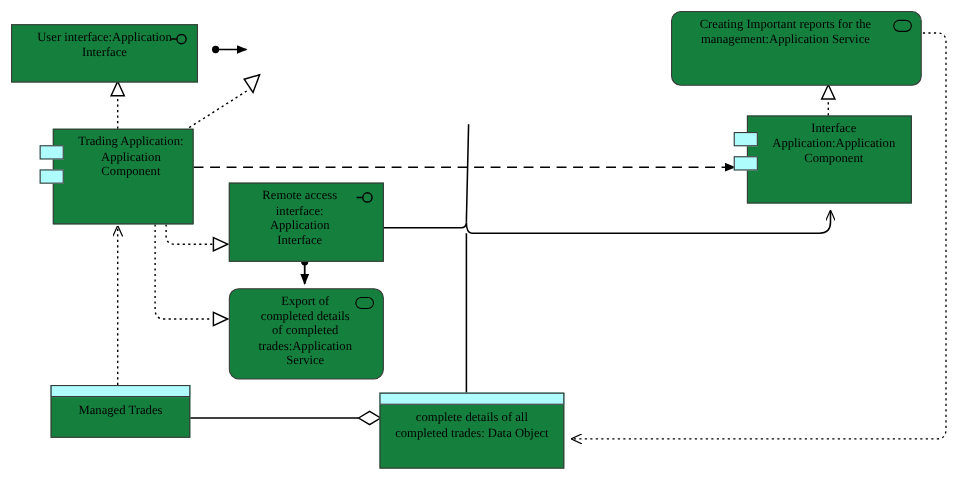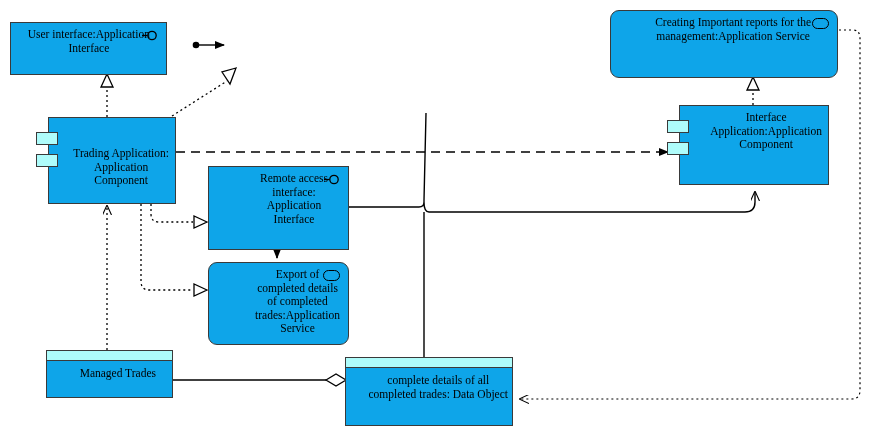--- a/index.html
+++ b/index.html
@@ -19,25 +19,25 @@
   #edges {
     position: absolute;
     left: 0; top: 0;
     width: 875px;
     height: 441px;
     pointer-events: none;
   }
   .node {
     position: absolute;
     box-sizing: border-box;
-    background: #0ea5e9;
+    background: #15803d;
     border: 1px solid #3a3a3a;
     display: flex;
     align-items: flex-start;
-    justify-content: flex-end;
+    justify-content: center;
   }
   .node .label {
     text-align: center;
     font-size: 11.5px;
     line-height: 13.5px;
     color: #000000;
     padding: 5px 16px 0 16px;
     white-space: pre-line;
   }
   .node.rounded {
@@ -182,32 +182,32 @@
       <path d="M839,30 L852,30 Q860,30 860,38 L860,390 Q860,399 852,399 L520,399" fill="none" stroke="#000" stroke-width="1.2" stroke-dasharray="2,3" marker-end="url(#m-open-arrow)"></path>
     </g>
 
     
     <g>
       <line x1="753" y1="105" x2="753" y2="90" stroke="#000" stroke-width="1.3" stroke-dasharray="2,3"></line>
       <path d="M753,77 L747,90 L759,90 Z" fill="#fff" stroke="#000" stroke-width="1.3"></path>
     </g>
   </svg>
 
-  <div class="node" style="left:10px; top:22px; width:157px; height:53px;">
+  <div class="node" style="left:10px; top:22px; width:170px; height:53px;">
     <div class="label">User interface:Application
 Interface</div>
     <svg class="badge-iface" viewBox="0 0 17 11" xmlns="http://www.w3.org/2000/svg">
       <line x1="0" y1="5.5" x2="5.5" y2="5.5" stroke="#000" stroke-width="1.3"></line>
       <circle cx="10" cy="5.5" r="4.2" fill="none" stroke="#000" stroke-width="1.3"></circle>
     </svg>
   </div>
 
 
   <div class="node" style="left:48px; top:117px; width:128px; height:87px;">
-    <div class="label" style="padding-left:20px; padding-right:6px;margin-top:24px;">Trading Application:
+    <div class="label" style="padding-left:20px; padding-right:6px;">Trading Application:
 Application
 Component</div>
     <div class="comp-tab t1"></div>
     <div class="comp-tab t2"></div>
   </div>
 
 
   <div class="node rounded" style="left:610px; top:10px; width:228px; height:68px;">
     <div class="label" style="padding-left:6px; padding-right:26px;">Creating Important reports for the
 management:Application Service</div>
@@ -215,21 +215,21 @@
   </div>
 
   <div class="node" style="left:679px; top:105px; width:150px; height:80px;">
     <div class="label" style="padding-left:14px; padding-right:6px;">Interface
 Application:Application
 Component</div>
     <div class="comp-tab t1"></div>
     <div class="comp-tab t2"></div>
   </div>
 
-  <div class="node" style="left:208px; top:166px; width:141px; height:84px;">
+  <div class="node" style="left:208px; top:166px; width:141px; height:72px;">
     <div class="label" style="padding-left:8px; padding-right:20px;">Remote access
 interface:
 Application
 Interface</div>
     <svg class="badge-iface" viewBox="0 0 17 11" xmlns="http://www.w3.org/2000/svg">
       <line x1="0" y1="5.5" x2="5.5" y2="5.5" stroke="#000" stroke-width="1.3"></line>
       <circle cx="10" cy="5.5" r="4.2" fill="none" stroke="#000" stroke-width="1.3"></circle>
     </svg>
   </div>
 

